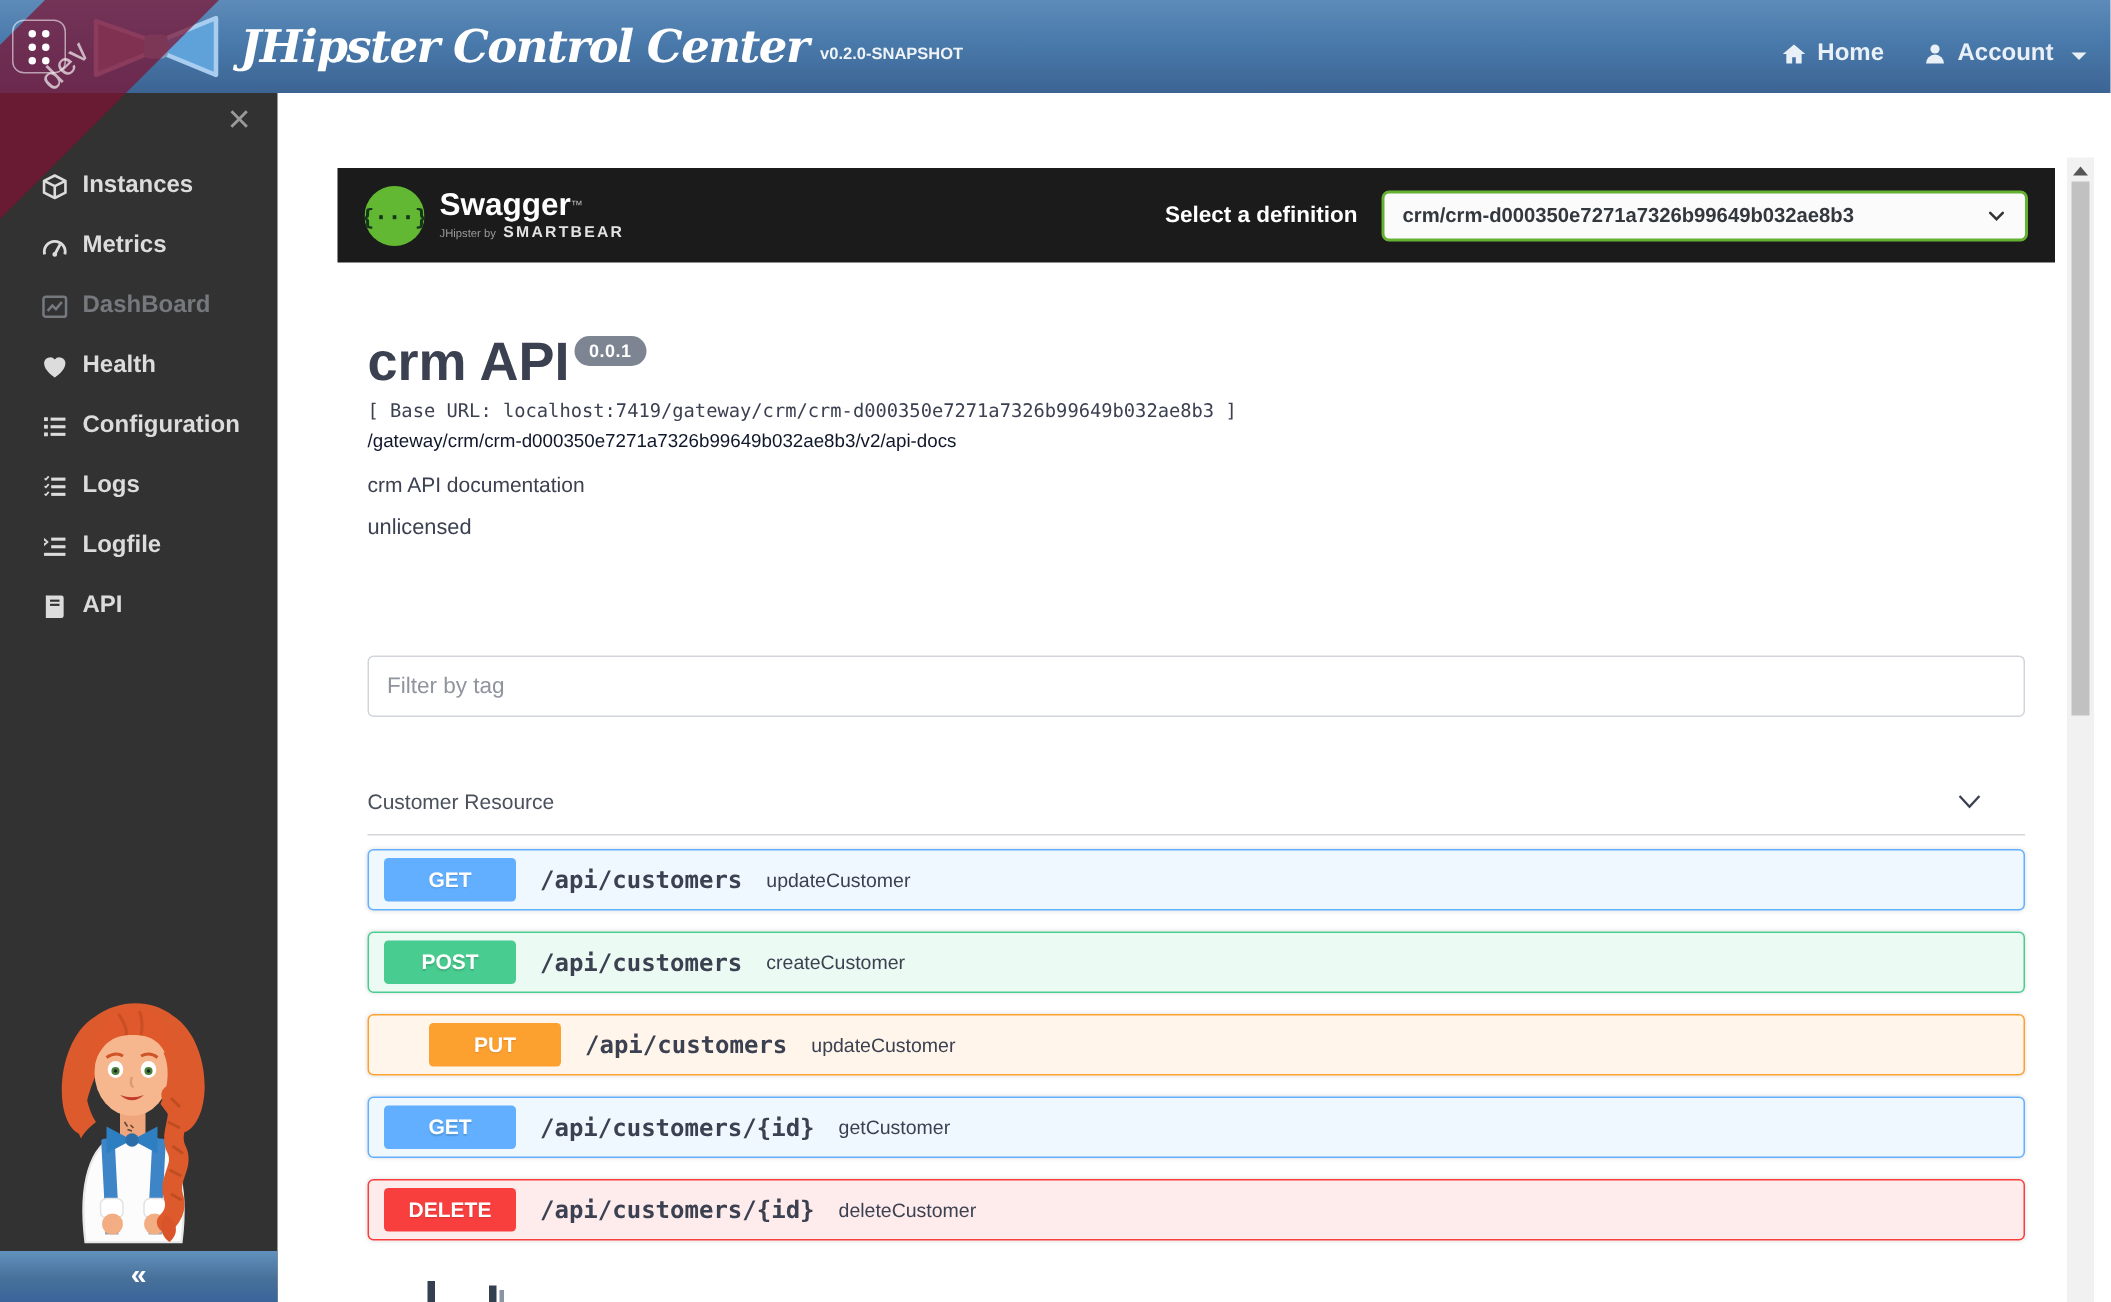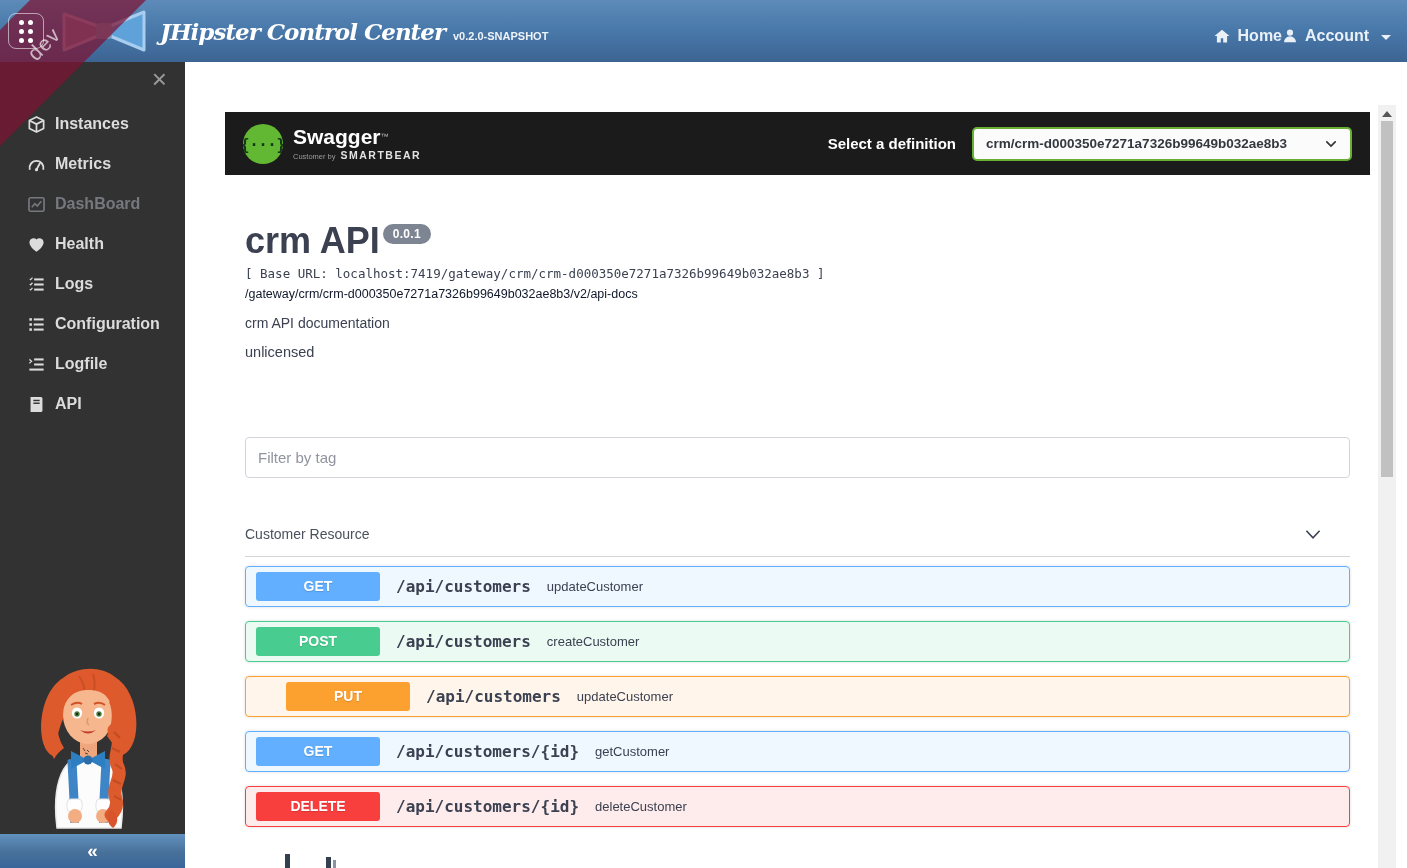--- a/index.html
+++ b/index.html
@@ -10,23 +10,23 @@
   .navbar { position:absolute; left:0; top:0; width:1407px; height:62px;
             background:linear-gradient(180deg,#5e8bb9 0%,#497aab 45%,#3c6493 100%); z-index:5; }
   .apps-btn { position:absolute; left:8px; top:13px; width:36px; height:36px;
               border:1.5px solid rgba(255,255,255,.55); border-radius:8px; z-index:35;
               display:flex; align-items:center; justify-content:center; cursor:pointer; }
   .apps-dots { display:grid; grid-template-columns:repeat(2,5px); grid-auto-rows:5px; gap:4px; }
   .apps-dots span { width:5px; height:5px; border-radius:50%; background:#fff; }
   .brand-wrap { position:absolute; left:58px; top:0; height:62px; display:flex; align-items:center; }
   .bowtie { margin-right:10px; }
   .brand-text { font-family:"DejaVu Serif", serif; font-style:italic; font-weight:bold;
-                font-size:23px; letter-spacing:-1px; color:#fff;text-align:center; }
+                font-size:30px; letter-spacing:-1px; color:#fff;text-align:center; }
   .version { font-size:11px; font-weight:bold; color:#eef3f8; margin-left:8px; margin-top:10px; }
-  .nav-right { position:absolute; right:16px; top:0; height:72px; display:flex; align-items:center; z-index:6; }
+  .nav-right { position:absolute; right:16px; top:0; height:72px; display:flex; align-items:center; gap:26px; z-index:6; }
   .nav-link { display:flex; align-items:center; gap:7px; color:#eaf0f8; font-size:16px;
               font-weight:bold; cursor:pointer; }
   .nav-link svg { display:block; }
   .caret { width:0; height:0; border-left:5px solid transparent; border-right:5px solid transparent;
            border-top:5px solid #eaf0f8; margin-left:5px; margin-top:2px; }
 
   
   .ribbon { position:absolute; left:-81px; top:3px; width:250px; height:82px;
             transform:rotate(-45deg); background:rgba(125,18,50,.72); z-index:30;
             display:flex; align-items:center; justify-content:center; pointer-events:none; }
@@ -64,21 +64,21 @@
             display:flex; align-items:center; padding:0 18px; }
   .sw-logo { display:flex; align-items:center; gap:10px; }
   .sw-name-col { display:flex; flex-direction:column; }
   .sw-name { color:#fff; font-size:21px; font-weight:bold; line-height:22px; }
   .sw-tm { font-size:8px; color:#bbb; vertical-align:top; font-weight:normal; }
   .sw-sub { display:flex; align-items:baseline; gap:5px; margin-top:1px; }
   .sw-sub-pre { font-size:7.5px; color:#9b9b9b; }
   .sw-sub-brand { font-size:10.5px; font-weight:bold; color:#e3e3e3; letter-spacing:1.5px; }
   .def-group { margin-left:auto; display:flex; align-items:center; gap:16px; }
   .def-label { color:#fff; font-size:15px; font-weight:bold; }
-  .def-select { width:380px; height:34px; background:#fbfbfb; border:2px solid #66b032; border-radius:5px;
+  .def-select { width:431px; height:34px; background:#fbfbfb; border:2px solid #66b032; border-radius:5px;
                 display:flex; align-items:center; padding:0 12px; cursor:pointer; }
   .def-select .def-value { font-size:13.5px; font-weight:bold; color:#33383f; }
   .def-select .chev { margin-left:auto; display:flex; }
 
   
   .info { position:absolute; left:60px; top:160px; width:1105px; }
   .title-row { display:flex; align-items:flex-start; gap:3px; }
   .api-title { font-size:36px; font-weight:bold; line-height:38px; color:#3b4151; }
   .ver-badge { margin-top:2px; background:#7d8492; color:#fff; font-size:12px; font-weight:bold;
                padding:3px 10px; border-radius:14px; letter-spacing:.3px; }
@@ -103,21 +103,21 @@
 
   
   .ops { position:absolute; left:60px; top:504px; width:1105px; }
   .op { height:41px; display:flex; align-items:center; gap:16px; padding:0 10px;
         border-radius:4px; border:1px solid; box-shadow:0 0 3px rgba(0,0,0,.15);
         margin-bottom:14px; cursor:pointer; }
   .op.get    { background:rgba(97,175,254,.10);  border-color:#61affe; }
   .op.post   { background:rgba(73,204,144,.10);  border-color:#49cc90; }
   .op.put    { background:rgba(252,161,48,.10);  border-color:#fca130;padding-left:40px; }
   .op.delete { background:rgba(249,62,62,.10);   border-color:#f93e3e; }
-  .op-badge { width:124px; height:29px; line-height:29px; text-align:center; border-radius:3px;
+  .op-badge { width:88px; height:29px; line-height:29px; text-align:center; border-radius:3px;
               color:#fff; font-size:14px; font-weight:bold; text-shadow:0 1px 1px rgba(0,0,0,.15); }
   .op-badge.get { background:#61affe; } .op-badge.post { background:#49cc90; }
   .op-badge.put { background:#fca130; } .op-badge.delete { background:#f93e3e; }
   .op-path { font-family:"DejaVu Sans Mono", monospace; font-size:16px; font-weight:bold; color:#3b4151; }
   .op-summary { font-size:13px; color:#3b4151; }
 
   
   .partial-marks div { position:absolute; background:#33404f; }
   .pm1 { left:100px; top:792px; width:5px; height:14px; }
   .pm2 { left:141px; top:795px; width:5px; height:11px; }
@@ -212,43 +212,43 @@
           <svg viewBox="0 0 24 24" fill="currentColor">
             <path d="M12 21s-9-5.6-9-12a5.2 5.2 0 0 1 9-3.2A5.2 5.2 0 0 1 21 9c0 6.4-9 12-9 12z"></path>
           </svg>
         </span>
         <span class="mi-label">Health</span>
       </div>
 
       <div class="menu-item enabled">
         <span class="mi-icon">
           <svg viewBox="0 0 24 24" fill="currentColor">
+            <rect x="3" y="4" width="3.2" height="3.2"></rect>
+            <rect x="8.5" y="4.3" width="12.5" height="2.6"></rect>
+            <rect x="3" y="10.4" width="3.2" height="3.2"></rect>
+            <rect x="8.5" y="10.7" width="12.5" height="2.6"></rect>
+            <rect x="3" y="16.8" width="3.2" height="3.2"></rect>
+            <rect x="8.5" y="17.1" width="12.5" height="2.6"></rect>
+          </svg>
+        </span>
+        <span class="mi-label">Configuration</span>
+      </div>
+
+      <div class="menu-item enabled">
+        <span class="mi-icon">
+          <svg viewBox="0 0 24 24" fill="currentColor">
             <path d="M3 5.5 4.6 7 7.5 3.8 6.3 2.8 4.5 5 3.9 4.4z"></path>
             <rect x="9" y="4.3" width="12" height="2.6"></rect>
             <path d="M3 12 4.6 13.5 7.5 10.3 6.3 9.3 4.5 11.5 3.9 10.9z"></path>
             <rect x="9" y="10.7" width="12" height="2.6"></rect>
             <path d="M3 18.5 4.6 20 7.5 16.8 6.3 15.8 4.5 18 3.9 17.4z"></path>
             <rect x="9" y="17.1" width="12" height="2.6"></rect>
           </svg>
         </span>
         <span class="mi-label">Logs</span>
-      </div>
-
-      <div class="menu-item enabled">
-        <span class="mi-icon">
-          <svg viewBox="0 0 24 24" fill="currentColor">
-            <rect x="3" y="4" width="3.2" height="3.2"></rect>
-            <rect x="8.5" y="4.3" width="12.5" height="2.6"></rect>
-            <rect x="3" y="10.4" width="3.2" height="3.2"></rect>
-            <rect x="8.5" y="10.7" width="12.5" height="2.6"></rect>
-            <rect x="3" y="16.8" width="3.2" height="3.2"></rect>
-            <rect x="8.5" y="17.1" width="12.5" height="2.6"></rect>
-          </svg>
-        </span>
-        <span class="mi-label">Configuration</span>
       </div>
 
       <div class="menu-item enabled">
         <span class="mi-icon">
           <svg viewBox="0 0 24 24" fill="currentColor">
             <path d="M3 4.5 7 8 3 11.5 3 9 5 8 3 7z"></path>
             <rect x="9" y="4.3" width="12" height="2.6"></rect>
             <rect x="9" y="10.7" width="12" height="2.6"></rect>
             <rect x="3" y="17.1" width="18" height="2.6"></rect>
           </svg>
@@ -315,21 +315,21 @@
     <div class="sw-logo">
       <svg width="40" height="40" viewBox="0 0 40 40">
         <circle cx="20" cy="20" r="20" fill="#62b832"></circle>
         <text x="20" y="26" text-anchor="middle" font-family="DejaVu Sans Mono, monospace" font-size="15" font-weight="bold" fill="#14361a">{···}</text>
       </svg>
       <div class="sw-name-col">
         <div class="sw-name">
           <span>Swagger</span><span class="sw-tm">™</span>
         </div>
         <div class="sw-sub">
-          <span class="sw-sub-pre">Customer by</span>
+          <span class="sw-sub-pre">JHipster by</span>
           <span class="sw-sub-brand">SMARTBEAR</span>
         </div>
       </div>
     </div>
     <div class="def-group">
       <span class="def-label">Select a definition</span>
       <div class="def-select">
         <span class="def-value">crm/crm-d000350e7271a7326b99649b032ae8b3</span>
         <span class="chev">
           <svg width="14" height="14" viewBox="0 0 20 20">

